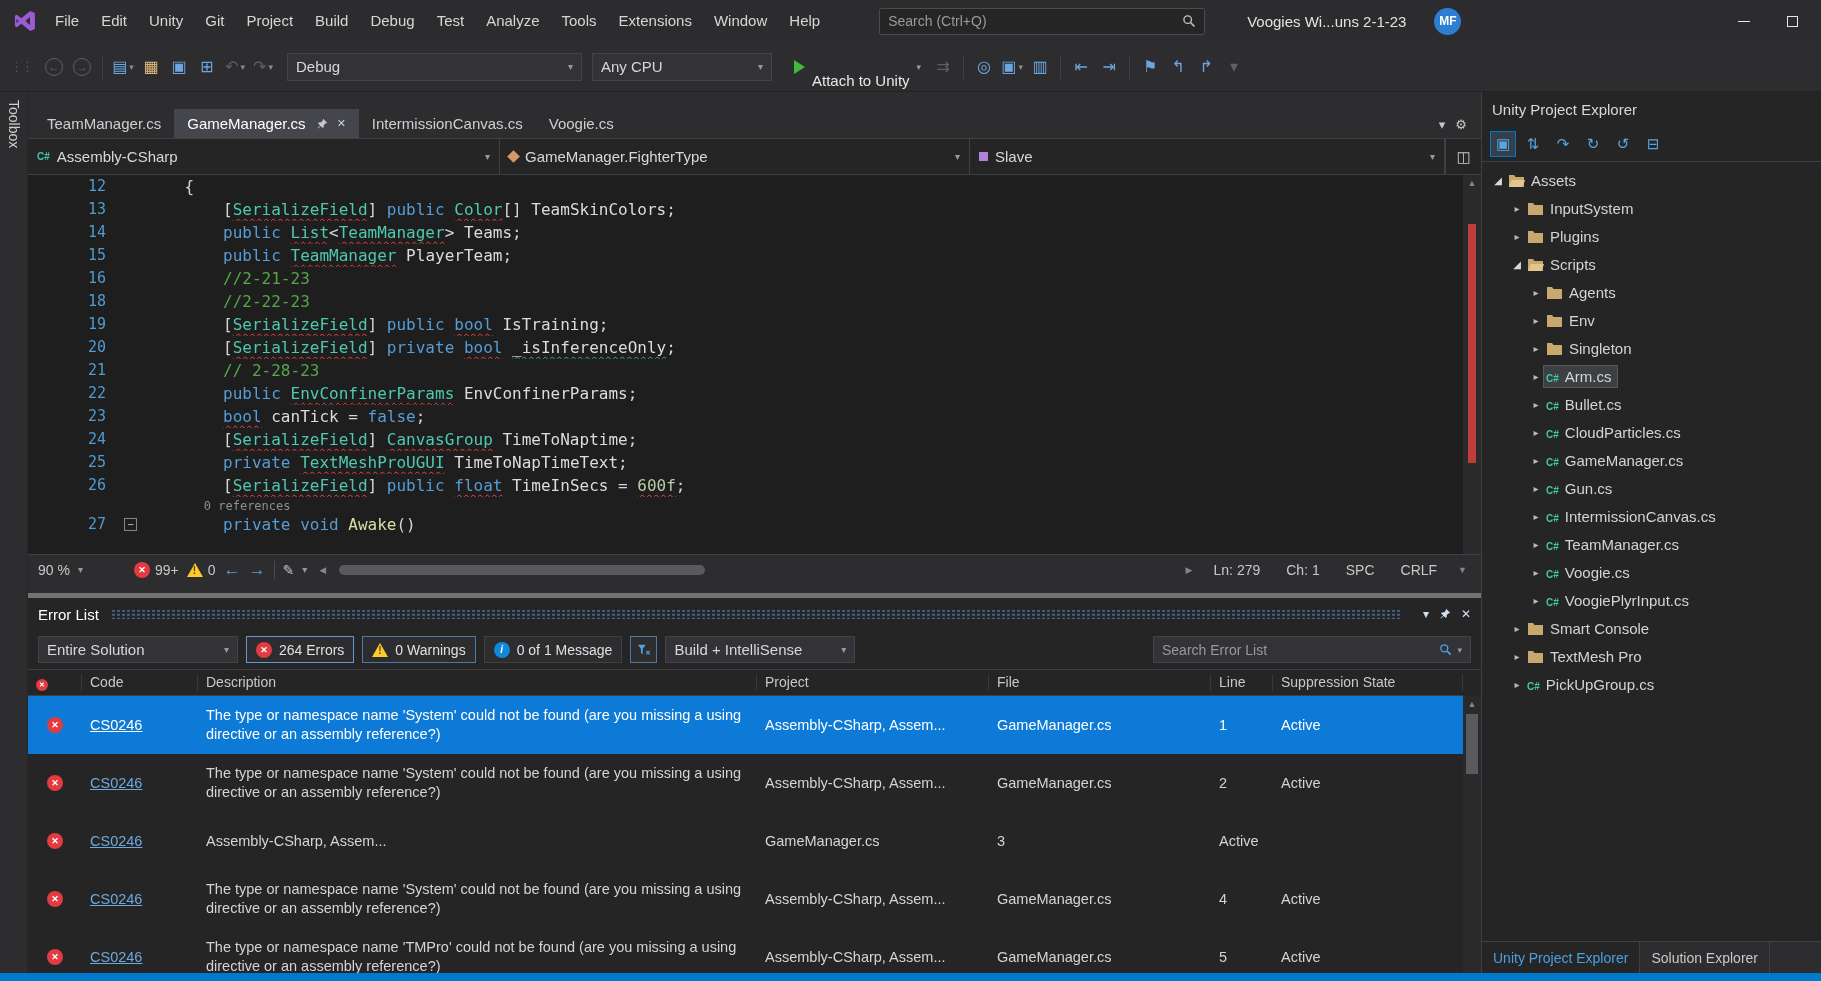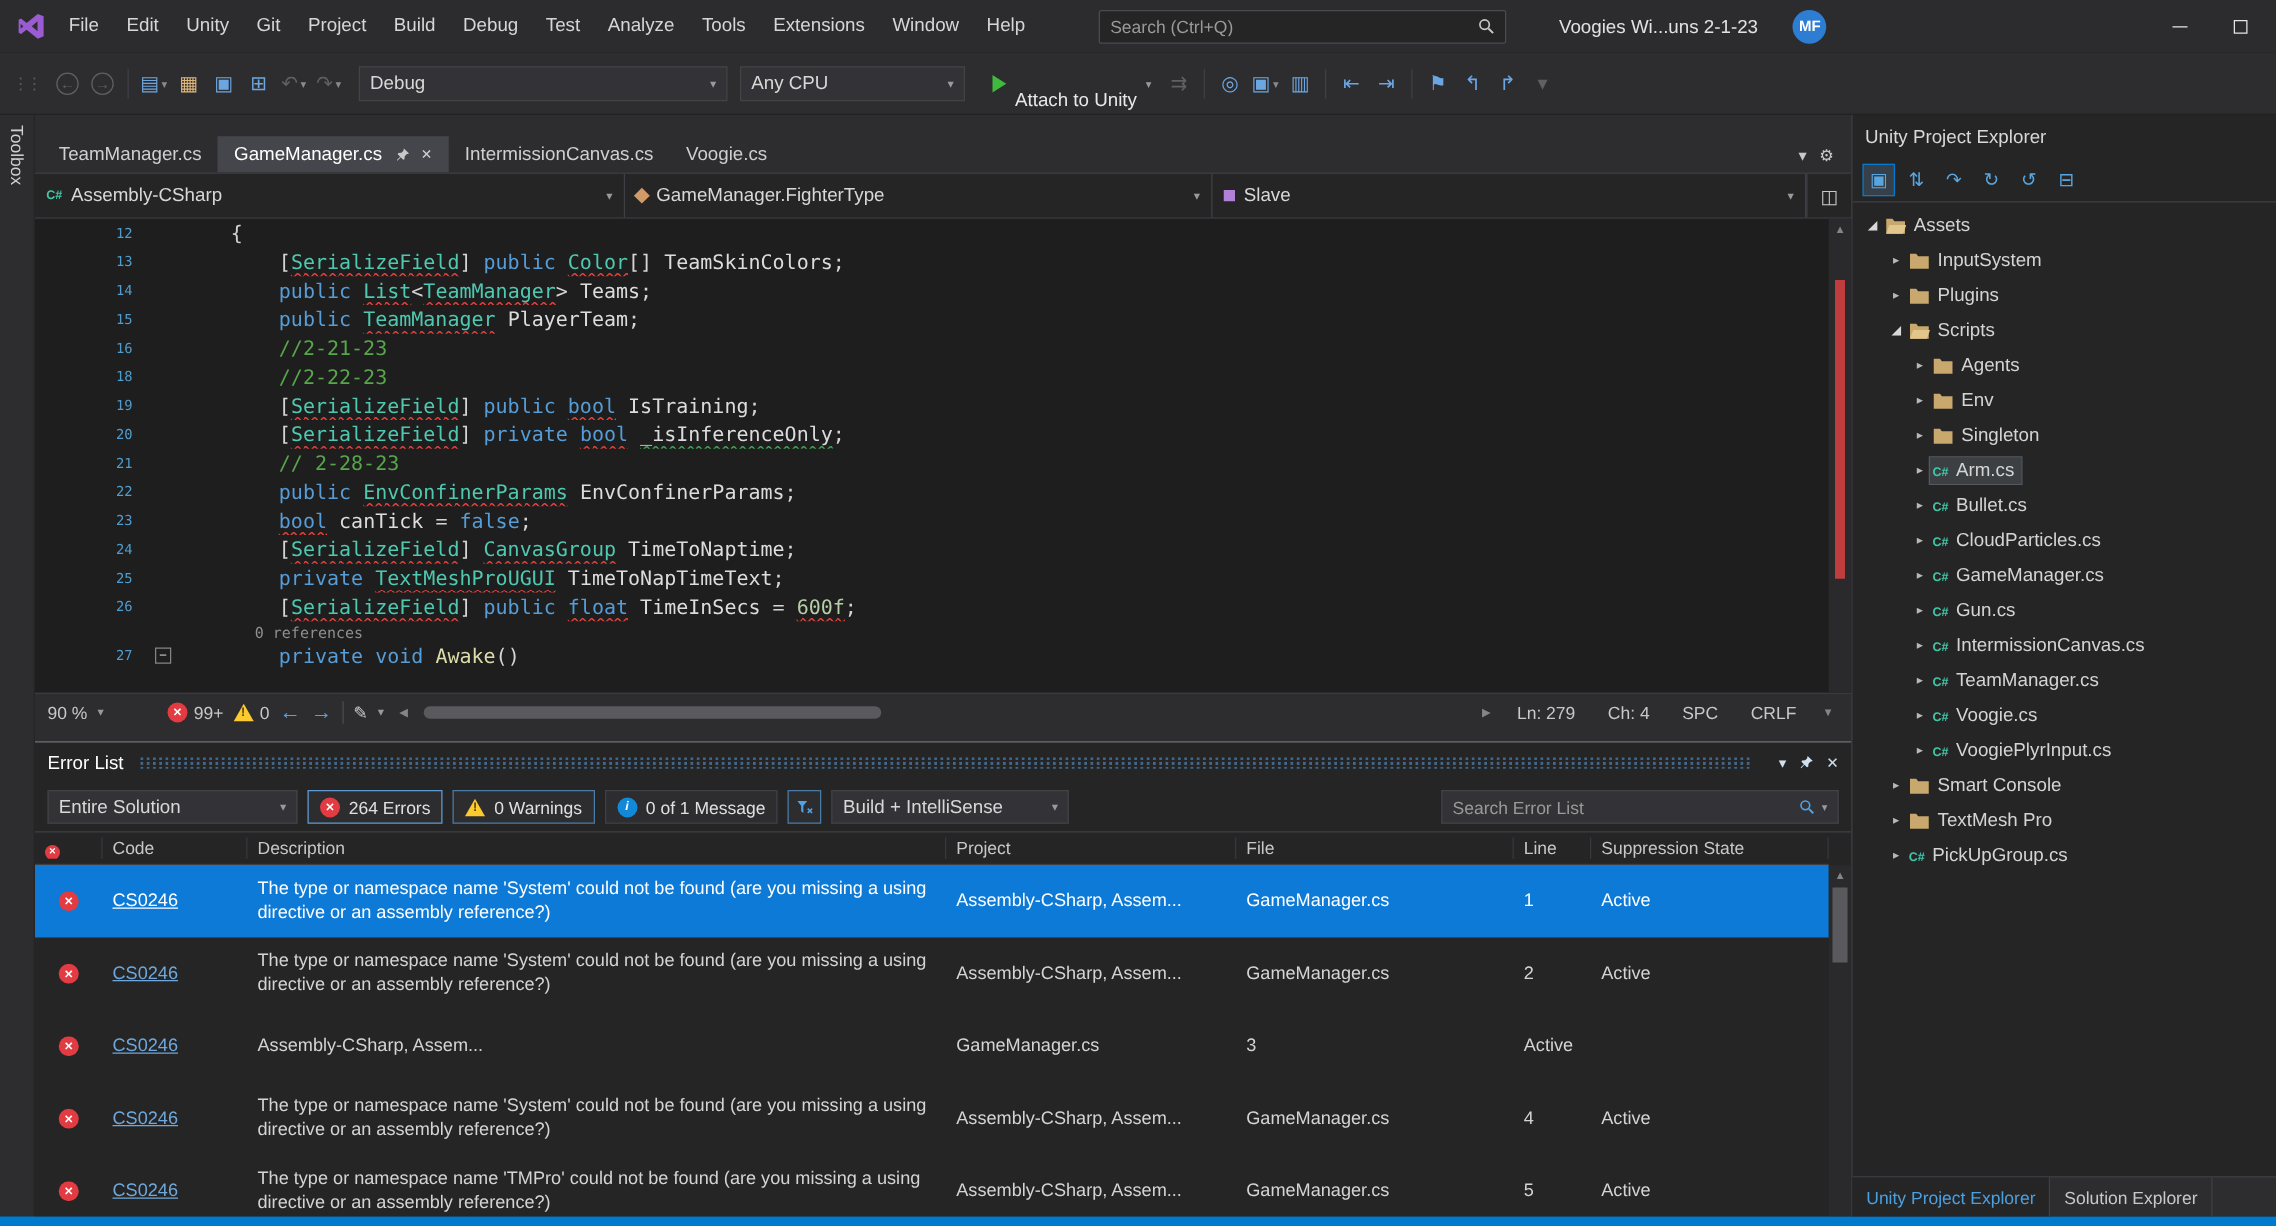--- a/index.html
+++ b/index.html
@@ -71,21 +71,21 @@
   .nav-split { width:36px; display:flex; align-items:center; justify-content:center; color:#c8c8c8; font-size:15px; border-left:1px solid #3f3f46; }
   .cs-ic { font-size:10px; font-weight:bold; color:#3fc7a8; letter-spacing:0; }
   .diamond { width:9px; height:9px; transform:rotate(45deg); background:#d19a66; display:inline-block; }
   .cube { width:9px; height:9px; background:#b180d7; display:inline-block; }
 
   
   .editor { height:379px; background:#1e1e1e; position:relative; overflow:hidden; }
   .code-area { position:absolute; inset:0 18px 0 0; overflow:hidden; }
   .code-line { display:flex; height:23px; line-height:23px; font-family:"DejaVu Sans Mono",monospace; font-size:16px; white-space:pre; }
   .code-line.lens-row { height:16px; line-height:16px; }
-  .ln-num { width:96px; flex:none; text-align:right; padding-right:18px; color:#4f9cce; font-size:11px; }
+  .ln-num { width:96px; flex:none; text-align:right; padding-right:18px; color:#4f9cce; font-size:15px; }
   .fold-col { width:22px; flex:none; display:flex; align-items:center; }
   .fold-box { width:13px; height:13px; border:1px solid #858585; background:#1e1e1e; color:#cccccc; font-size:10px; line-height:11px; text-align:center; font-family:"DejaVu Sans Mono",monospace; }
   .ln-code { flex:1; min-width:0; overflow:hidden; }
   .tk-p { color:#d4d4d4; } .tk-k { color:#569cd6; } .tk-t { color:#4ec9b0; } .tk-i { color:#dcdcdc; }
   .tk-c { color:#57a64a; } .tk-n { color:#b5cea8; } .tk-m { color:#dcdcaa; }
   .tk-lens { color:#8f8f8f; font-size:12px; }
   .sq-r { text-decoration:underline wavy #e8413c 1px; text-underline-offset:3px; }
   .sq-g { text-decoration:underline wavy #3fa757 1px; text-underline-offset:3px; }
   .editor-vscroll { position:absolute; top:0; right:0; bottom:0; width:18px; background:#2a2a2c; }
   .evs-arrow { height:16px; text-align:center; font-size:9px; color:#858585; line-height:16px; }
@@ -106,21 +106,21 @@
   .pen { color:#c8c8c8; }
   .hscroll { flex:1; display:flex; align-items:center; height:100%; }
   .hs-arrow { font-size:9px; color:#858585; padding:0 4px; }
   .hs-track { flex:1; height:10px; position:relative; }
   .hs-thumb { position:absolute; left:1%; width:43%; top:0; bottom:0; background:#5a5a5e; border-radius:5px; }
   .stat-item { padding:0 9px; white-space:nowrap; }
 
   .splitter { height:9px; background:#2d2d30; }
 
   
-  .error-panel { flex:1; background:#252526; display:flex; flex-direction:column; border-top:1px solid #737373; min-height:0; }
+  .error-panel { flex:1; background:#252526; display:flex; flex-direction:column; border-top:5px solid #737373; min-height:0; }
   .ep-title { height:32px; display:flex; align-items:center; padding:0 10px; color:#ffffff; }
   .grip-dots { flex:1; height:9px; margin:0 12px;
     background-image:radial-gradient(circle, #41688c 1.1px, transparent 1.3px); background-size:5px 4px; background-position:0 55%; }
   .ep-title-ic { margin-left:10px; color:#cfe0f0; font-size:12px; display:flex; align-items:center; }
   .ep-toolbar { height:40px; display:flex; align-items:center; padding:0 10px; gap:8px; border-bottom:1px solid #3f3f46; }
   .combo.scope { width:200px; height:27px; }
   .combo.source { width:190px; height:27px; }
   .filter-btn { height:27px; background:#2d2d30; border:1px solid #4a7ba6; display:flex; align-items:center; gap:7px; padding:0 9px; color:#e0e0e0; font-size:14px; font-family:"Liberation Sans",sans-serif; }
   .filter-btn.errors { border-color:#5f9bd0; }
   .icon-btn { width:27px; height:27px; border:1px solid #4a7ba6; background:#2d2d30; display:flex; align-items:center; justify-content:center; }
@@ -398,21 +398,21 @@
       <span class="pen">✎</span>
       <span class="caret" style="font-size:10px;color:#9a9a9a;">▾</span>
       <div class="hscroll">
         <span class="hs-arrow">◀</span>
         <div class="hs-track">
             <div class="hs-thumb"></div>
           </div>
         <span class="hs-arrow">▶</span>
       </div>
       <span class="stat-item">Ln: 279</span>
-      <span class="stat-item">Ch: 4</span>
+      <span class="stat-item">Ch: 1</span>
       <span class="stat-item">SPC</span>
       <span class="stat-item">CRLF</span>
       <span class="hs-arrow">▼</span>
     </div>
 
     <div class="splitter"></div>
 
     <div class="error-panel">
       <div class="ep-title">
         <span>Error List</span>

